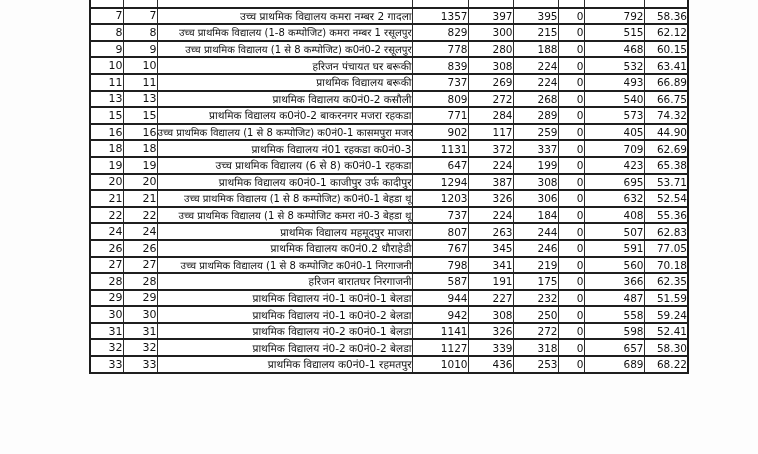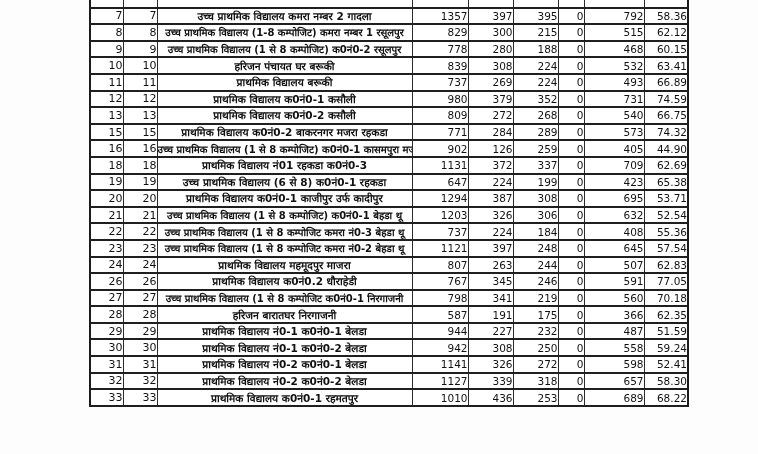--- a/index.html
+++ b/index.html
@@ -36,24 +36,24 @@
     white-space: nowrap;
     color: #111;
     vertical-align: middle;
   }
   td.c-sr, td.c-sr2 {
     text-align: right;
     padding-right: 5px;
     font-size: 11px;
   }
   td.c-name {
-    text-align: center;
+    text-align: right;
     padding-left: 3px;
     font-size: 10.5px;
-    font-weight: bold;
+    font-weight: normal;
     letter-spacing: 0;
   }
   td.c-name.small {
     font-size: 10px;
   }
   td.c-num {
     text-align: right;
     padding-right: 4px;
     font-size: 10.5px;
   }
@@ -135,31 +135,20 @@
           <td class="c-sr2">11</td>
           <td class="c-name">प्राथमिक विद्यालय बरूकी</td>
           <td class="c-num">737</td>
           <td class="c-num">269</td>
           <td class="c-num">224</td>
           <td class="c-num">0</td>
           <td class="c-num">493</td>
           <td class="c-num">66.89</td>
         </tr>
         <tr>
-          <td class="c-sr">12</td>
-          <td class="c-sr2">12</td>
-          <td class="c-name">प्राथमिक विद्यालय क0नं0-1 कसौली</td>
-          <td class="c-num">980</td>
-          <td class="c-num">379</td>
-          <td class="c-num">352</td>
-          <td class="c-num">0</td>
-          <td class="c-num">731</td>
-          <td class="c-num">74.59</td>
-        </tr>
-        <tr>
           <td class="c-sr">13</td>
           <td class="c-sr2">13</td>
           <td class="c-name">प्राथमिक विद्यालय क0नं0-2 कसौली</td>
           <td class="c-num">809</td>
           <td class="c-num">272</td>
           <td class="c-num">268</td>
           <td class="c-num">0</td>
           <td class="c-num">540</td>
           <td class="c-num">66.75</td>
         </tr>
@@ -172,21 +161,21 @@
           <td class="c-num">289</td>
           <td class="c-num">0</td>
           <td class="c-num">573</td>
           <td class="c-num">74.32</td>
         </tr>
         <tr>
           <td class="c-sr">16</td>
           <td class="c-sr2">16</td>
           <td class="c-name small">उच्च प्राथमिक विद्यालय (1 से 8 कम्पोजिट) क0नं0-1 कासमपुरा मजरा रहकडा</td>
           <td class="c-num">902</td>
-          <td class="c-num">126</td>
+          <td class="c-num">117</td>
           <td class="c-num">259</td>
           <td class="c-num">0</td>
           <td class="c-num">405</td>
           <td class="c-num">44.90</td>
         </tr>
         <tr>
           <td class="c-sr">18</td>
           <td class="c-sr2">18</td>
           <td class="c-name">प्राथमिक विद्यालय नं01 रहकडा क0नं0-3</td>
           <td class="c-num">1131</td>
@@ -234,31 +223,20 @@
           <td class="c-sr2">22</td>
           <td class="c-name small">उच्च प्राथमिक विद्यालय (1 से 8 कम्पोजिट कमरा नं0-3 बेहडा थू</td>
           <td class="c-num">737</td>
           <td class="c-num">224</td>
           <td class="c-num">184</td>
           <td class="c-num">0</td>
           <td class="c-num">408</td>
           <td class="c-num">55.36</td>
         </tr>
         <tr>
-          <td class="c-sr">23</td>
-          <td class="c-sr2">23</td>
-          <td class="c-name small">उच्च प्राथमिक विद्यालय (1 से 8 कम्पोजिट कमरा नं0-2 बेहडा थू</td>
-          <td class="c-num">1121</td>
-          <td class="c-num">397</td>
-          <td class="c-num">248</td>
-          <td class="c-num">0</td>
-          <td class="c-num">645</td>
-          <td class="c-num">57.54</td>
-        </tr>
-        <tr>
           <td class="c-sr">24</td>
           <td class="c-sr2">24</td>
           <td class="c-name">प्राथमिक विद्यालय महमूदपुर माजरा</td>
           <td class="c-num">807</td>
           <td class="c-num">263</td>
           <td class="c-num">244</td>
           <td class="c-num">0</td>
           <td class="c-num">507</td>
           <td class="c-num">62.83</td>
         </tr>

